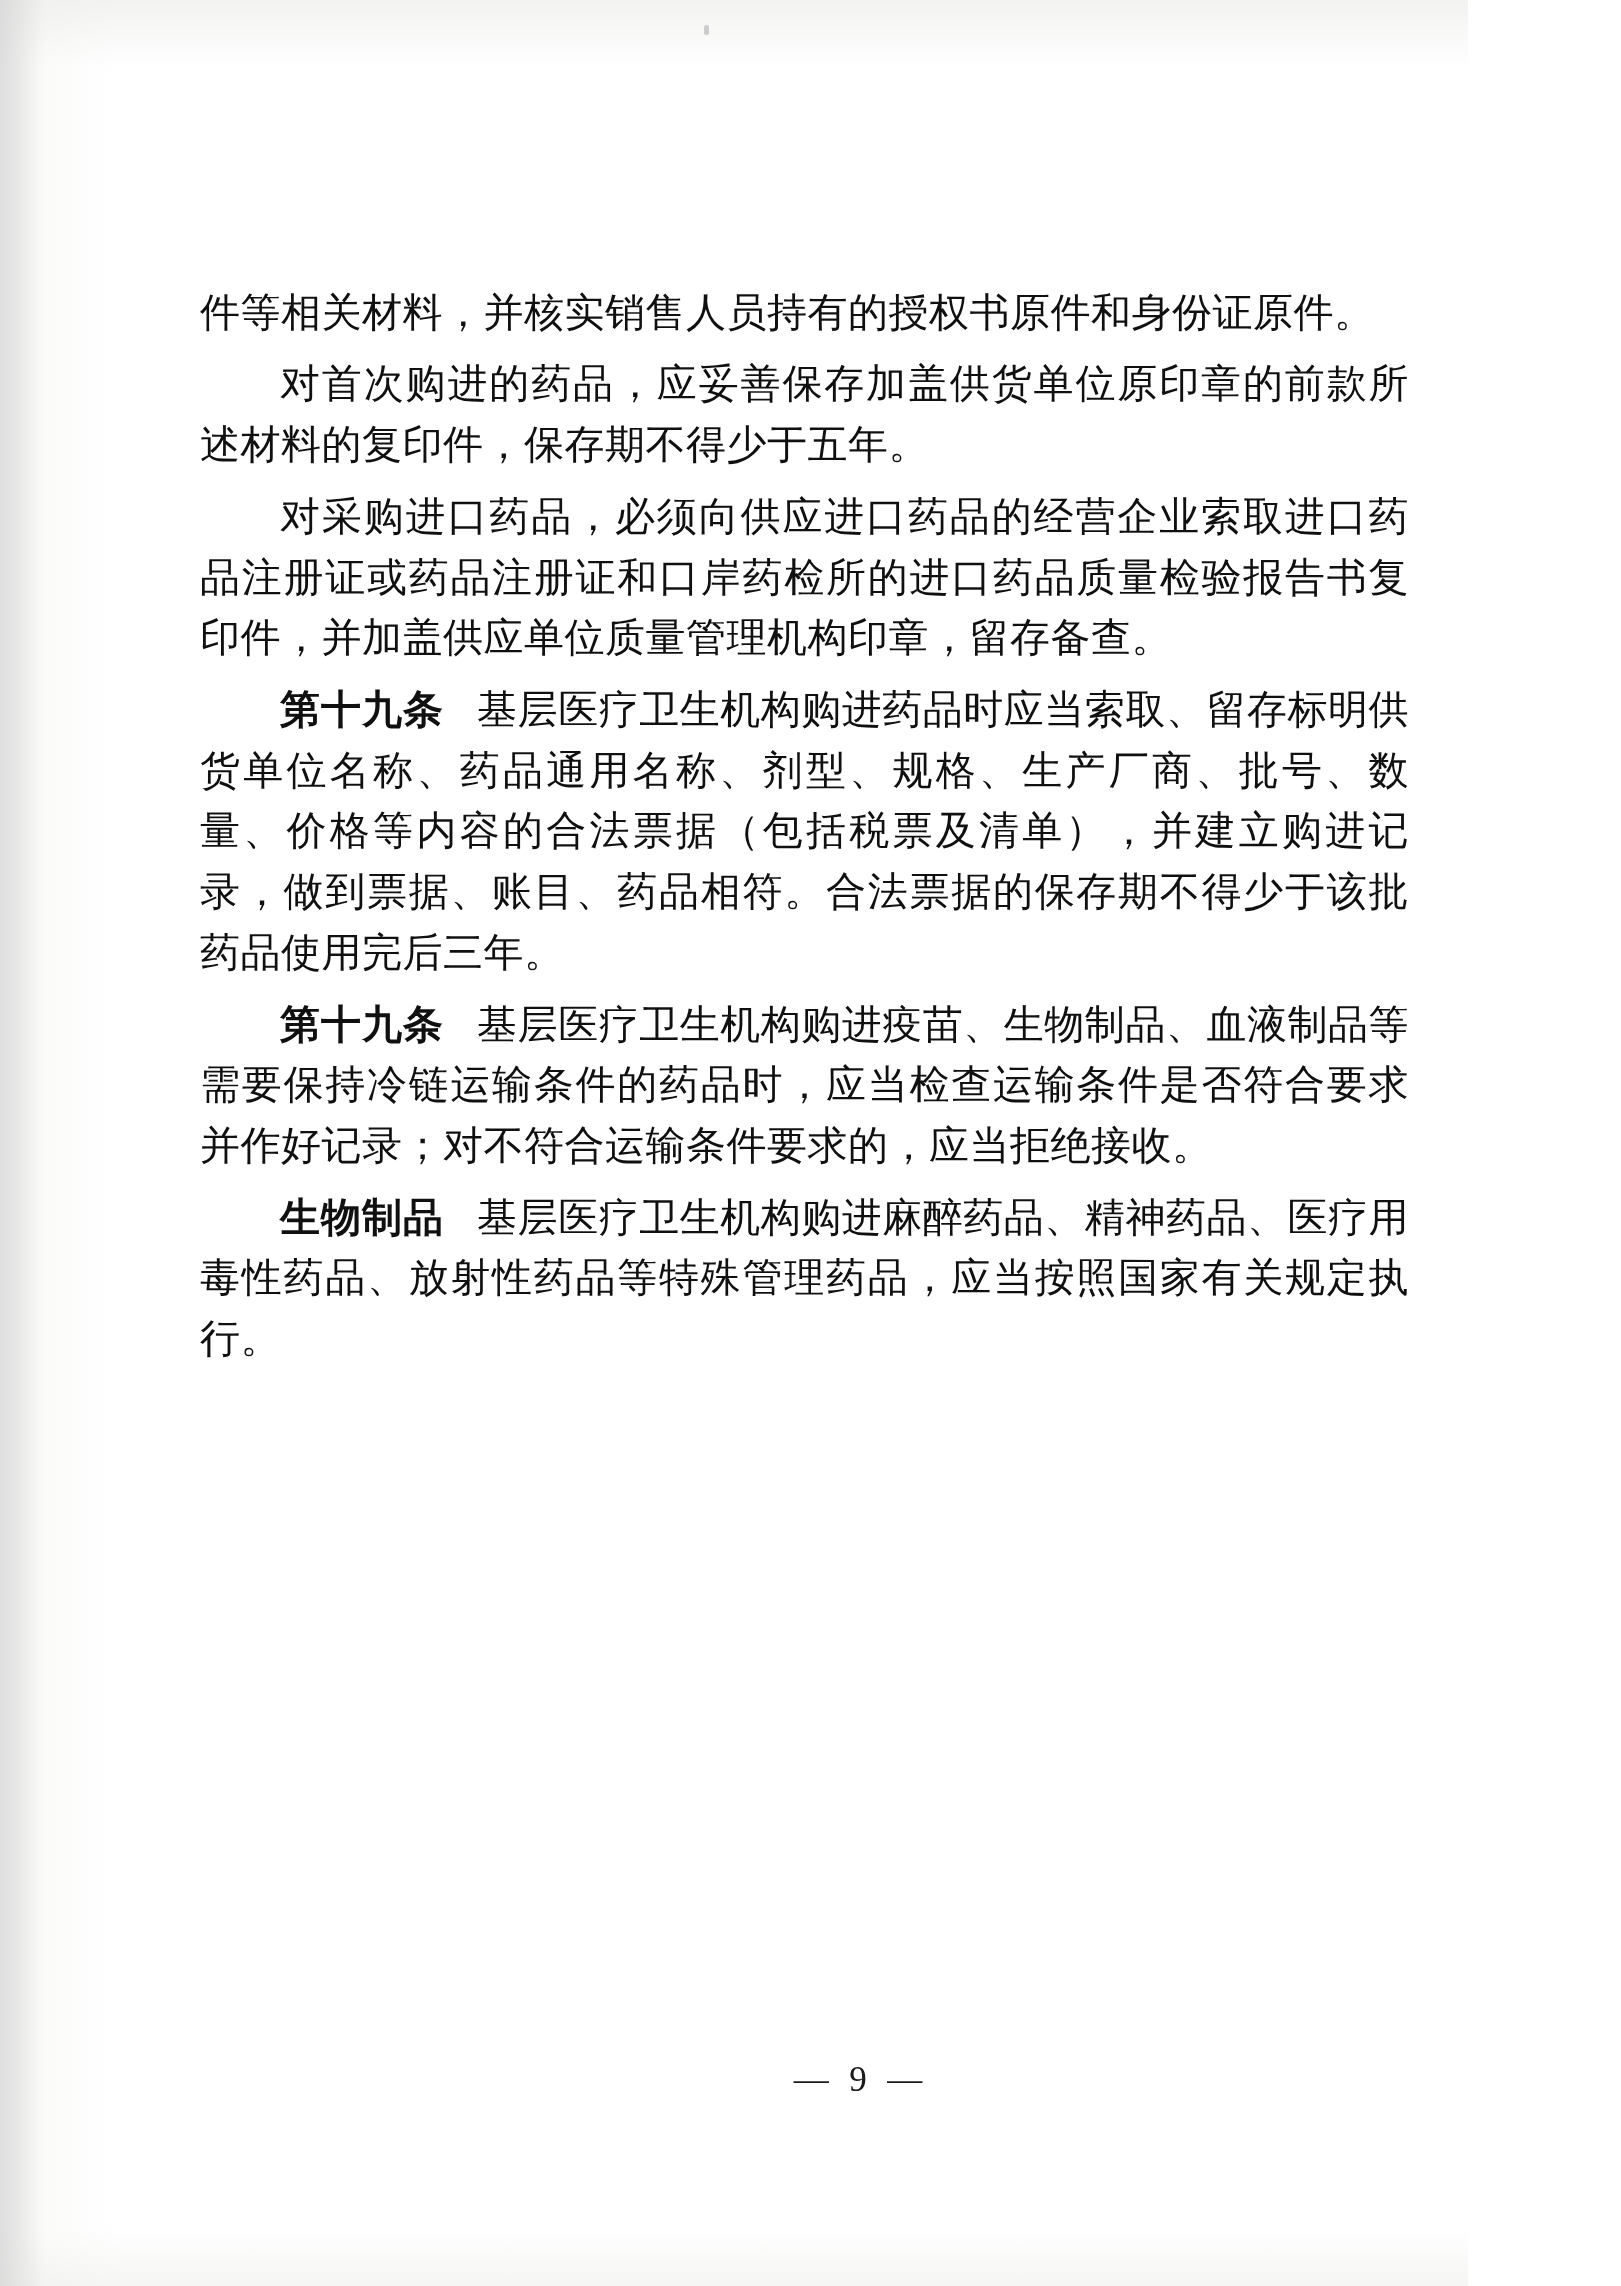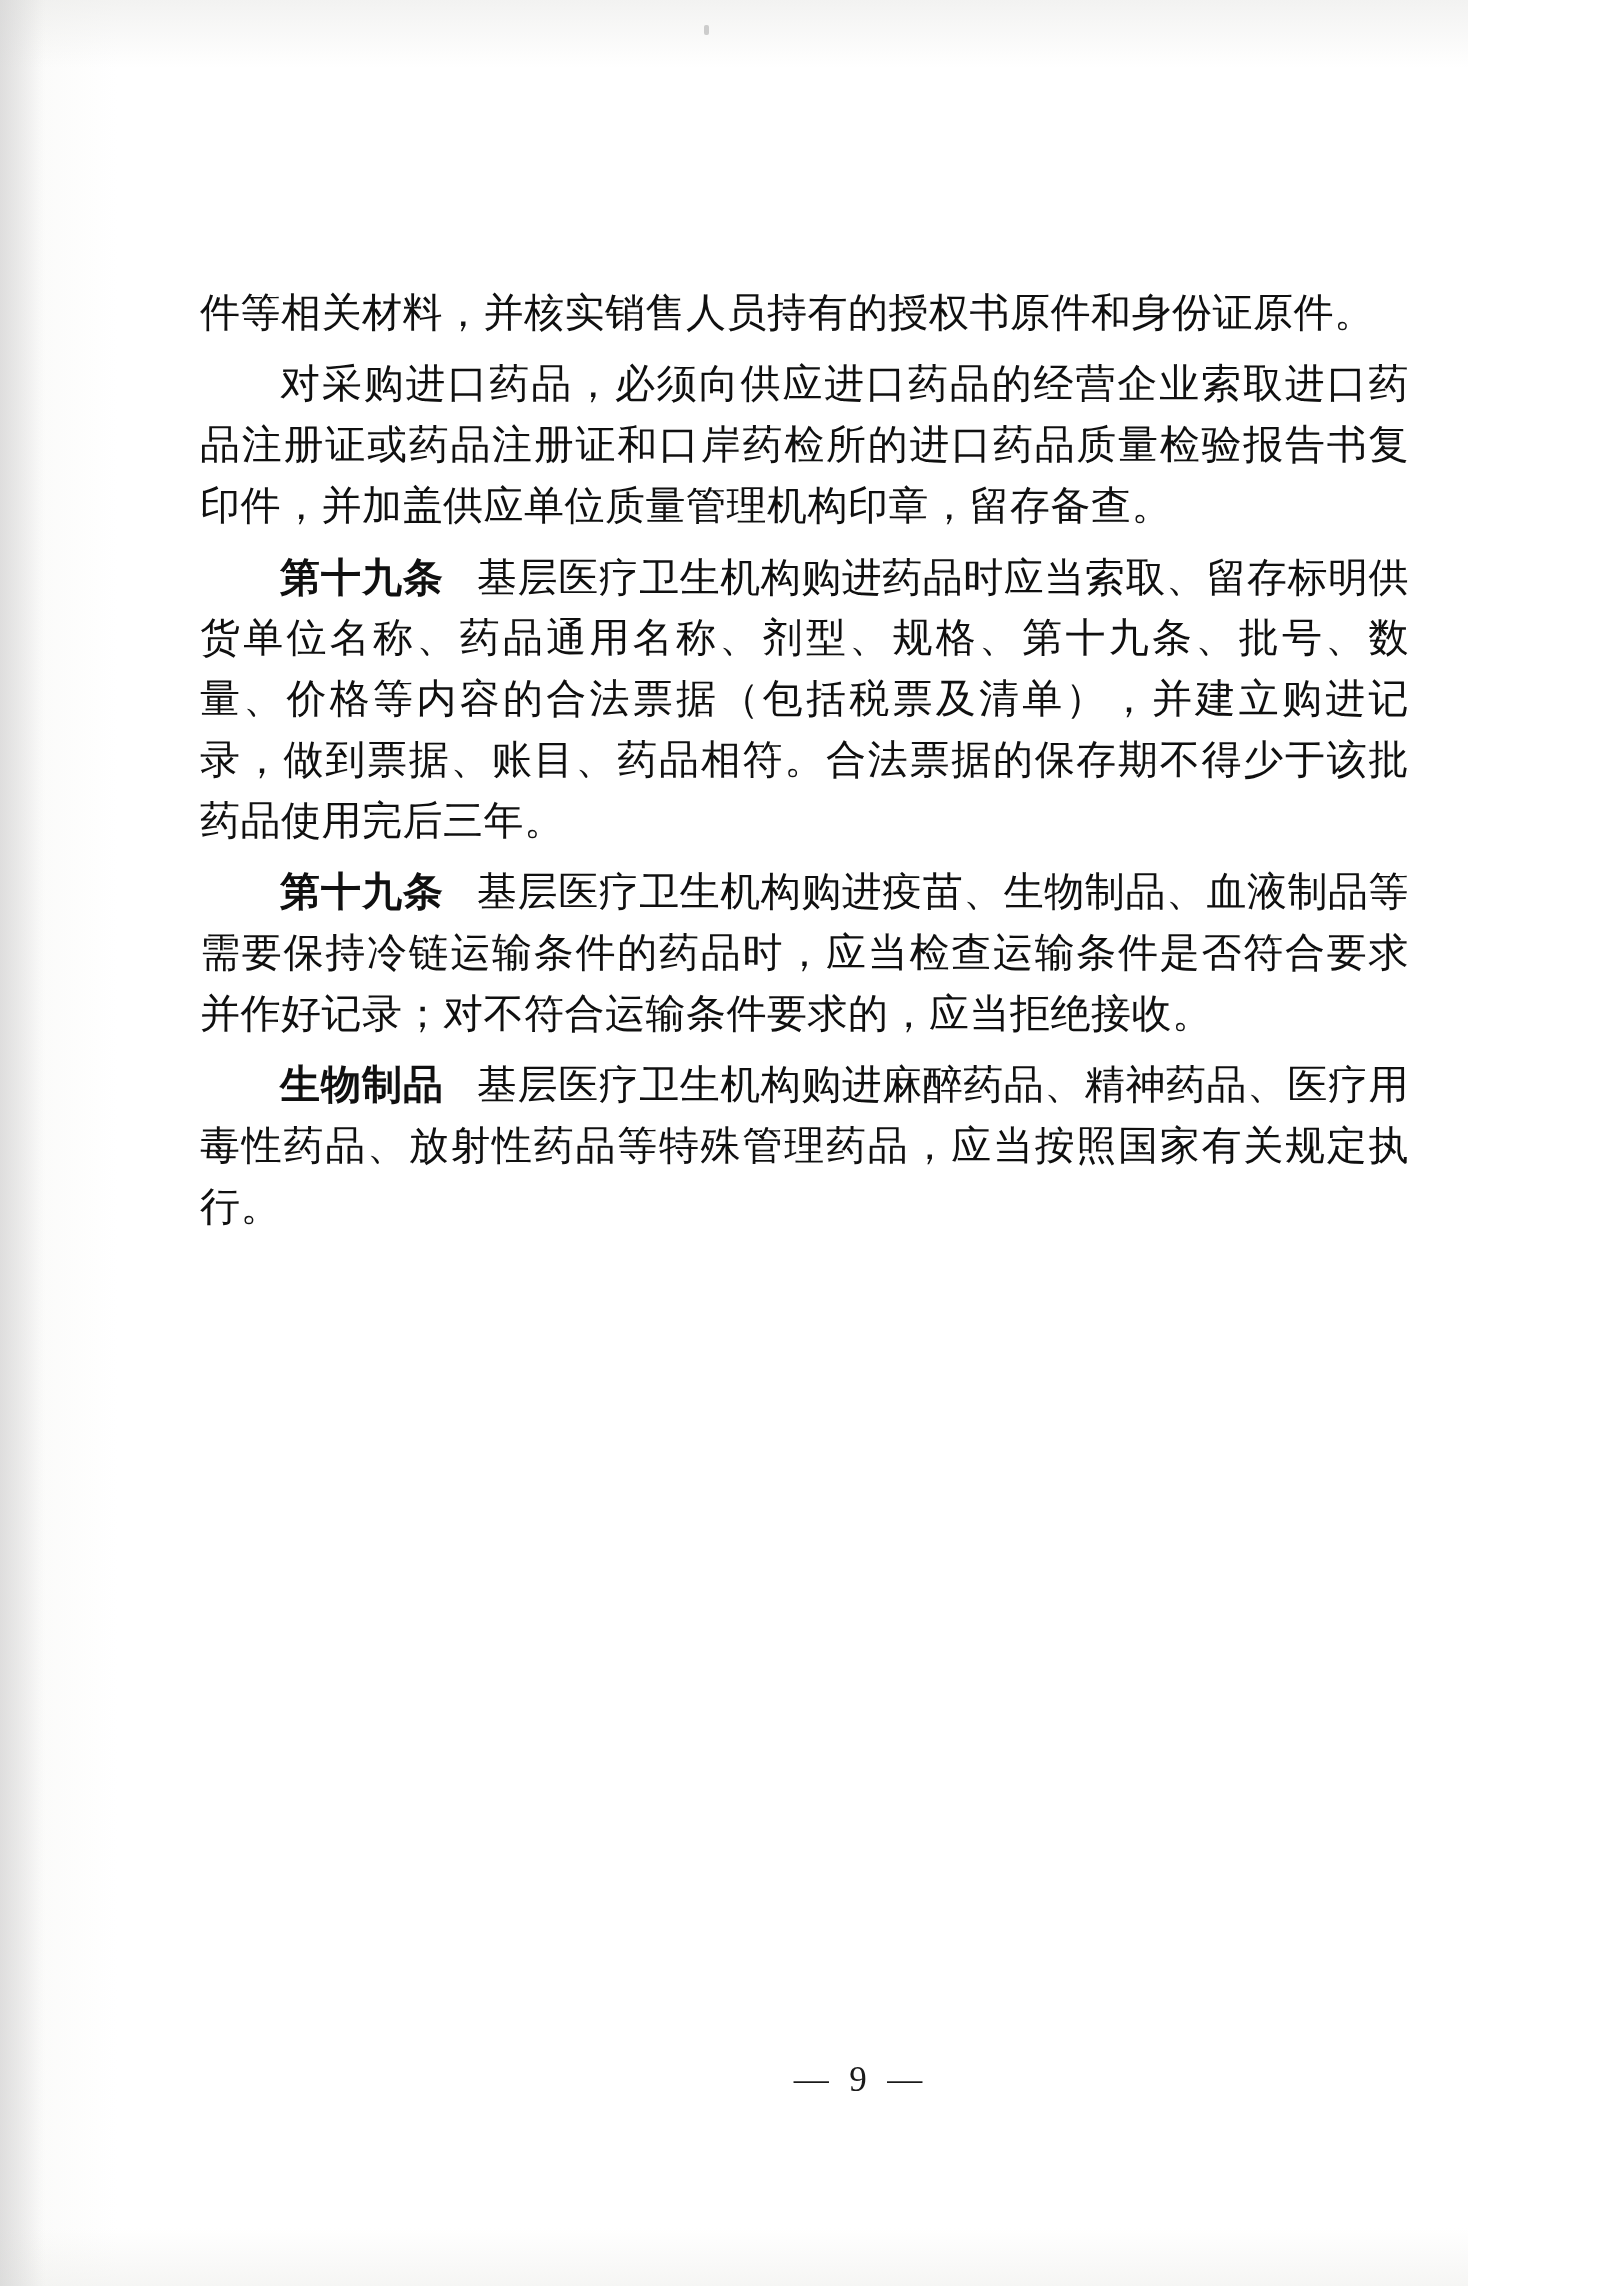--- a/index.html
+++ b/index.html
@@ -99,27 +99,30 @@
 <div class="page">
 
   <div class="speck"></div>
 
   <div class="content">
 
     <p class="para">
       <span>件等相关材料，并核实销售人员持有的授权书原件和身份证原件。</span>
     </p>
 
+    <p class="para indent">
+      <span>对首次购进的药品，应妥善保存加盖供货单位原印章的前款所述材料的复印件，保存期不得少于五年。</span>
+    </p>
 
     <p class="para indent">
       <span>对采购进口药品，必须向供应进口药品的经营企业索取进口药品注册证或药品注册证和口岸药检所的进口药品质量检验报告书复印件，并加盖供应单位质量管理机构印章，留存备查。</span>
     </p>
 
     <p class="para indent">
-      <span class="heading">第十九条</span><span class="gap"></span><span>基层医疗卫生机构购进药品时应当索取、留存标明供货单位名称、药品通用名称、剂型、规格、第十九条、批号、数量、价格等内容的合法票据（包括税票及清单），并建立购进记录，做到票据、账目、药品相符。合法票据的保存期不得少于该批药品使用完后三年。</span>
+      <span class="heading">第十九条</span><span class="gap"></span><span>基层医疗卫生机构购进药品时应当索取、留存标明供货单位名称、药品通用名称、剂型、规格、生产厂商、批号、数量、价格等内容的合法票据（包括税票及清单），并建立购进记录，做到票据、账目、药品相符。合法票据的保存期不得少于该批药品使用完后三年。</span>
     </p>
 
     <p class="para indent">
       <span class="heading">第十九条</span><span class="gap"></span><span>基层医疗卫生机构购进疫苗、生物制品、血液制品等需要保持冷链运输条件的药品时，应当检查运输条件是否符合要求并作好记录；对不符合运输条件要求的，应当拒绝接收。</span>
     </p>
 
     <p class="para indent">
       <span class="heading">生物制品</span><span class="gap"></span><span>基层医疗卫生机构购进麻醉药品、精神药品、医疗用毒性药品、放射性药品等特殊管理药品，应当按照国家有关规定执行。</span>
     </p>
 

